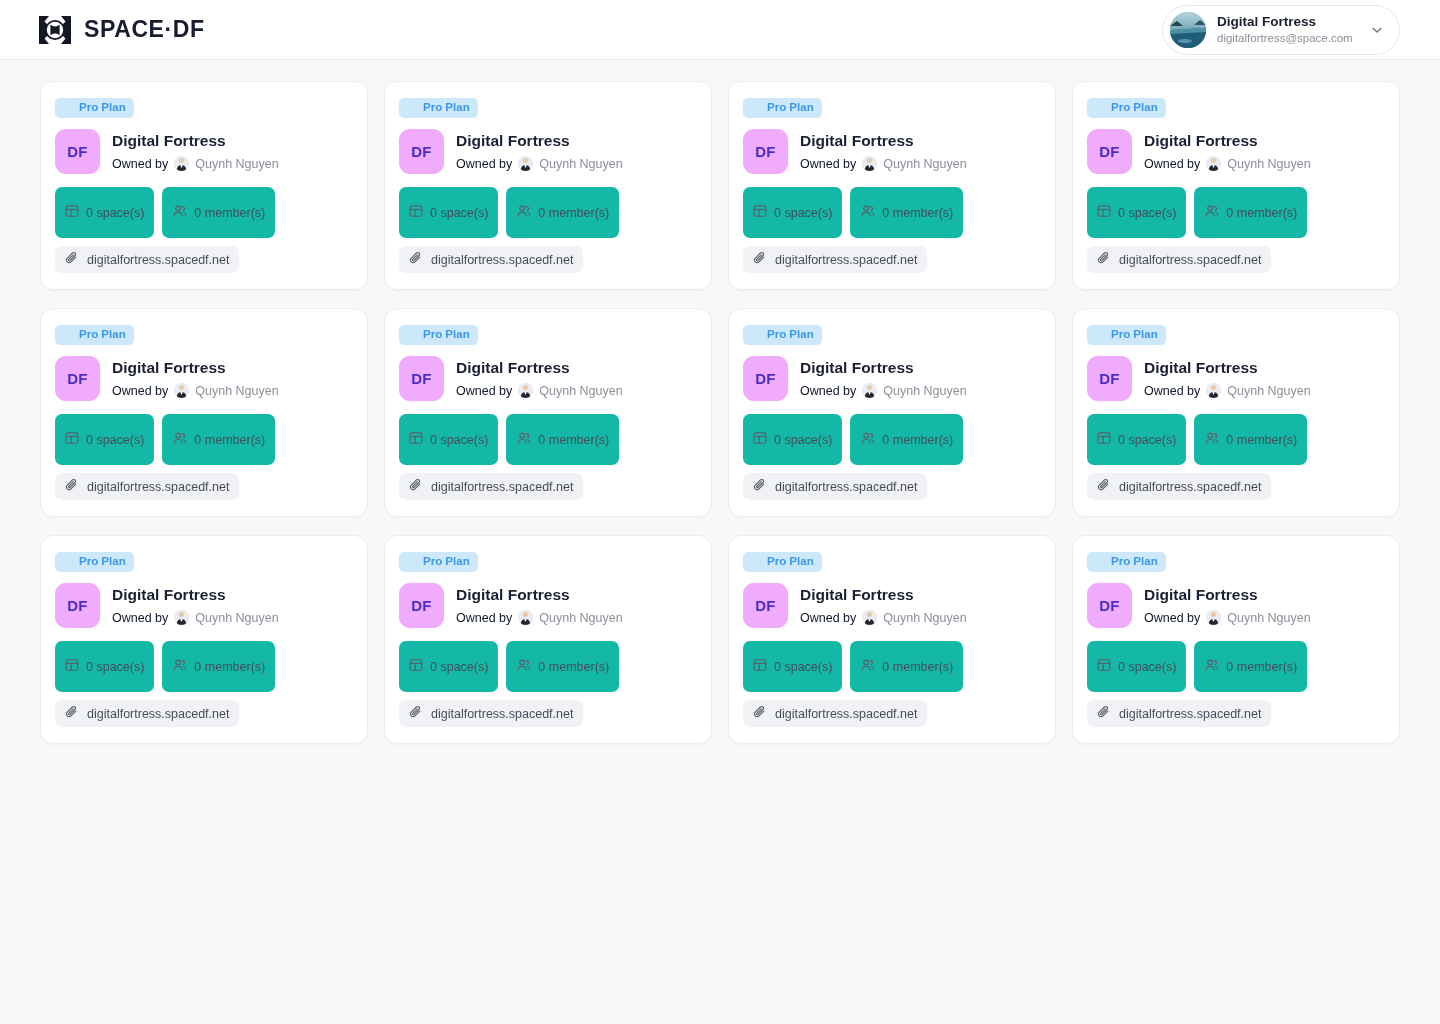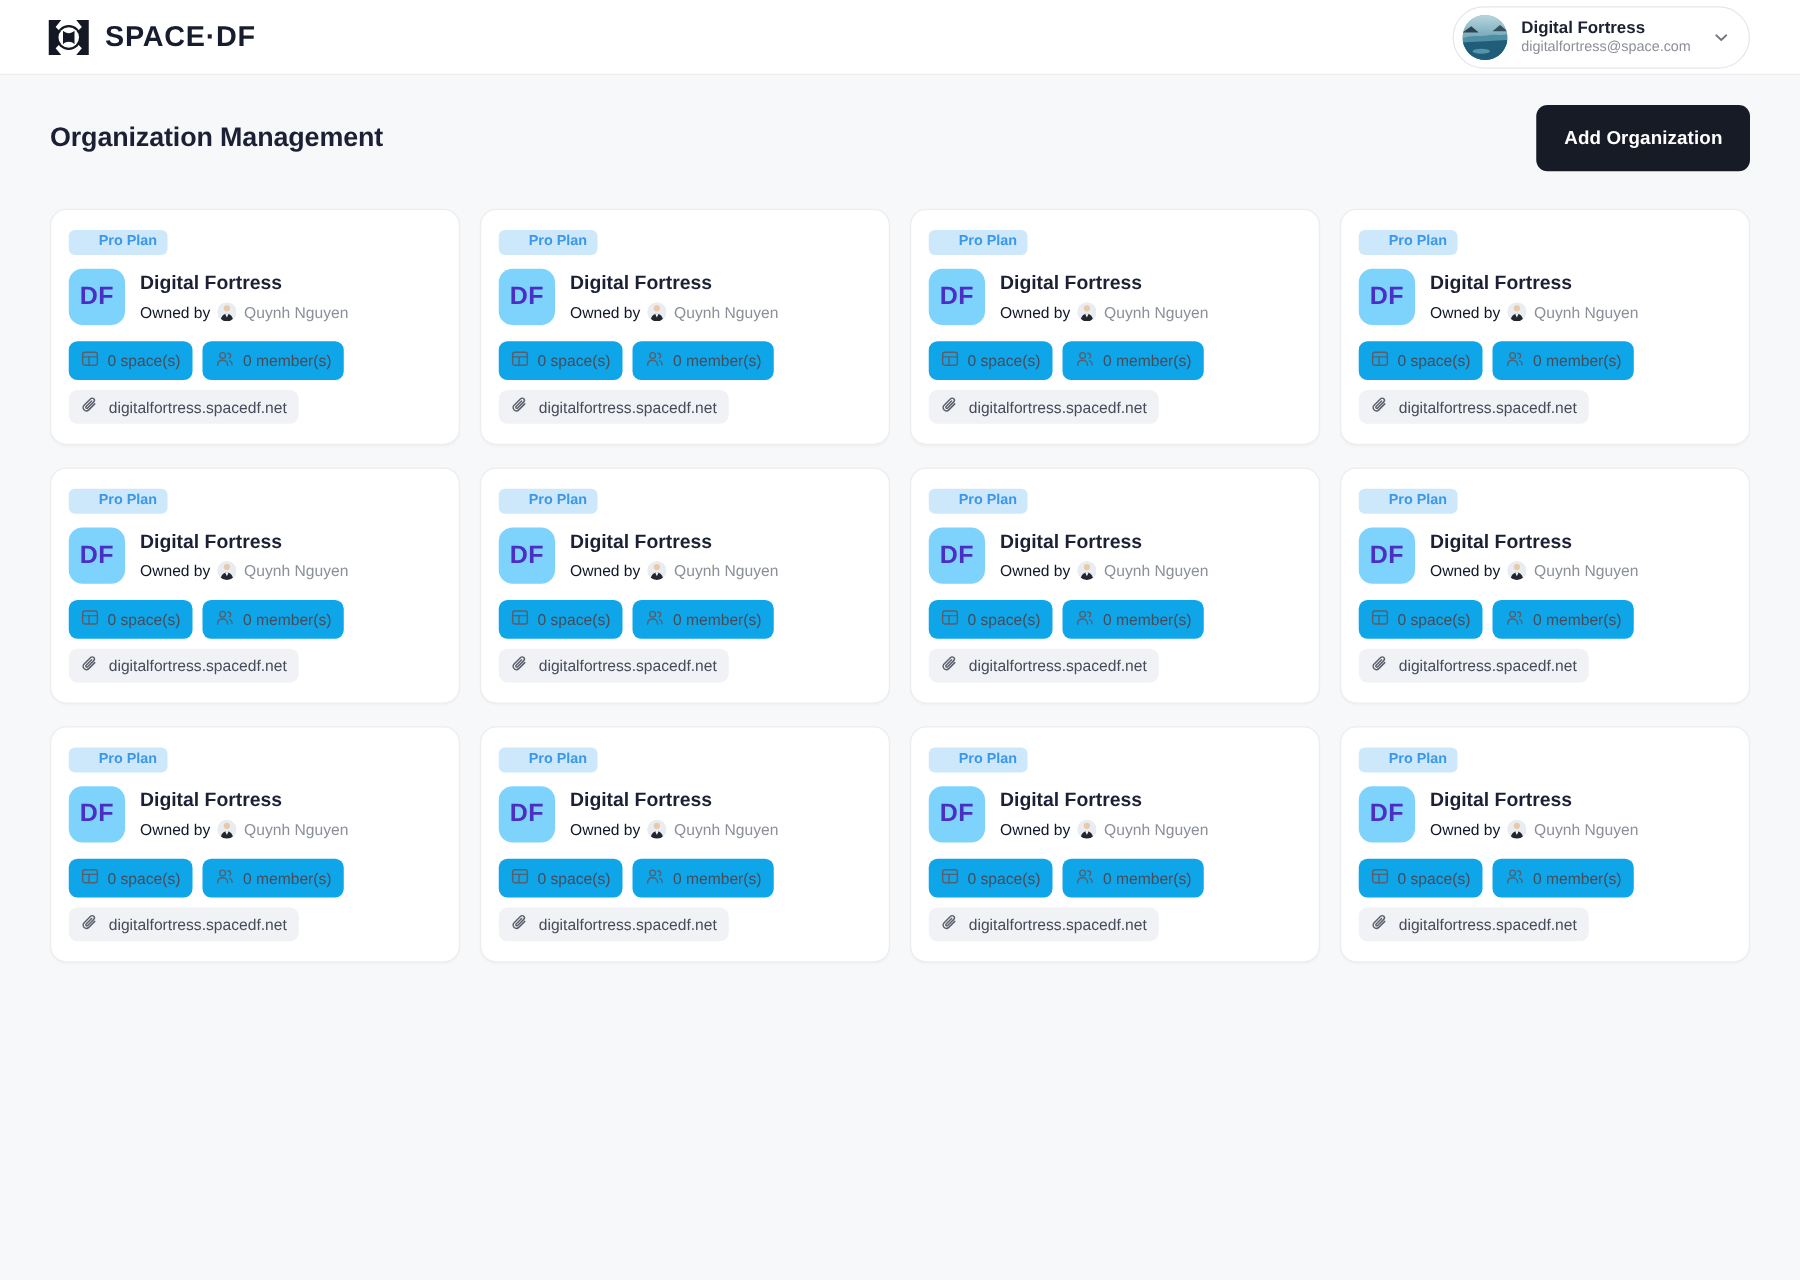--- a/index.html
+++ b/index.html
@@ -173,26 +173,26 @@
     align-items: flex-start;
     gap: 12px;
     margin-top: 11px;
   }
 
   .org-avatar {
     width: 45px;
     height: 45px;
     flex: 0 0 45px;
     border-radius: 11px;
-    background: #7dd3fc;
+    background: #f0abfc;
     color: #4b2fc4;
     display: flex;
     align-items: center;
     justify-content: center;
-    font-size: 20px;
+    font-size: 15px;
     font-weight: 700;
     letter-spacing: 0.3px;
   }
 
   .ident-text { padding-top: 2px; min-width: 0; }
 
   .org-name {
     font-size: 15.5px;
     font-weight: 700;
     color: #1b2034;
@@ -219,23 +219,23 @@
   .stat-row {
     display: flex;
     gap: 8px;
     margin-top: 13px;
   }
 
   .pill {
     display: inline-flex;
     align-items: center;
     gap: 7px;
-    background: #0ea5e9;
+    background: #14b8a6;
     border-radius: 7px;
-    padding: 7px 10px;
+    padding: 17px 10px;
     font-size: 12.5px;
     color: #474c5a;
     white-space: nowrap;
   }
   .pill svg { flex: 0 0 auto; }
 
   .link-row { margin-top: 8px; }
   .link-pill {
     display: inline-flex;
     align-items: center;
@@ -291,24 +291,20 @@
     <span class="chevron">
       <svg width="16" height="16" viewBox="0 0 16 16" fill="none" xmlns="http://www.w3.org/2000/svg">
         <path d="M4 6.2 L8 10 L12 6.2" stroke="#70757f" stroke-width="1.4" stroke-linecap="round" stroke-linejoin="round"></path>
       </svg>
     </span>
   </div>
 </div>
 
 <div class="page">
 
-  <div class="page-head">
-    <h1 class="page-title">Organization Management</h1>
-    <button class="add-org-btn">Add Organization</button>
-  </div>
 
 
   <div class="grid">
   <div class="org-card">
     <span class="plan-badge">Pro Plan</span>
 
     <div class="card-ident">
       <div class="org-avatar">DF</div>
       <div class="ident-text">
         <div class="org-name">Digital Fortress</div>

